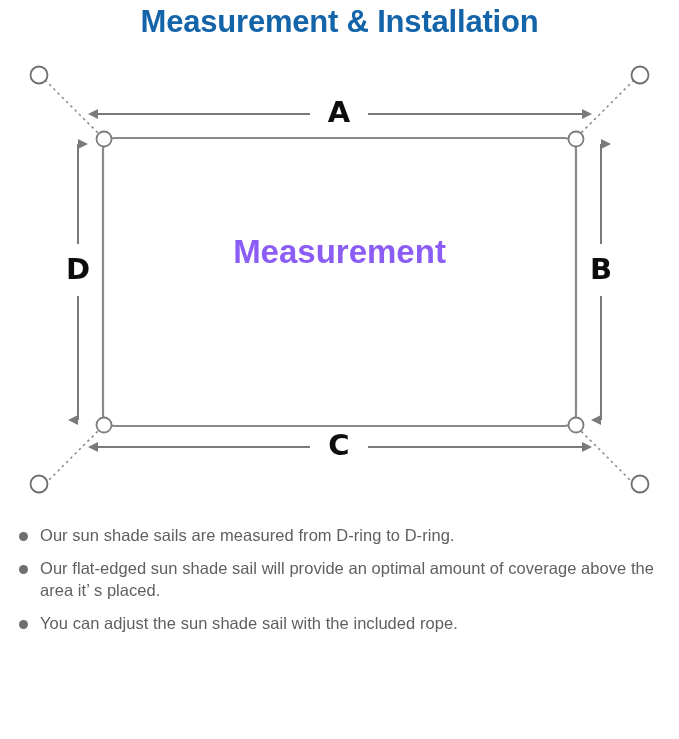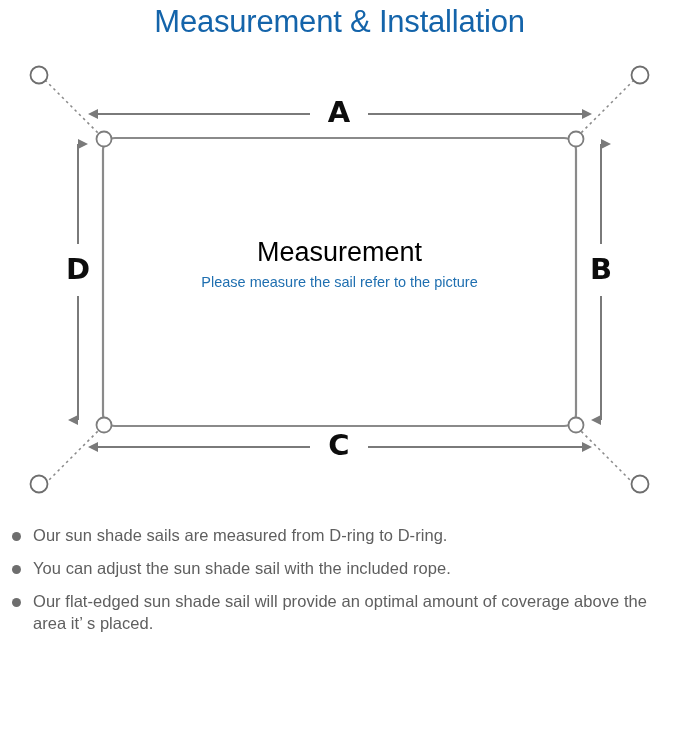--- a/index.html
+++ b/index.html
@@ -11,21 +11,21 @@
     overflow:hidden;
     position:relative;
   }
   #page{position:relative;width:679px;height:739px;}
 
   .title{
     position:absolute;
     left:0;top:0;width:679px;
     text-align:center;
     font-size:31px;
-    font-weight:normal;
+    font-weight:bold;
     color:#1464aa;
     letter-spacing:-0.2px;
     line-height:40px;
     padding-top:2px;
     box-sizing:border-box;
   }
 
   .diagram{
     position:absolute;
     left:0;top:46px;
@@ -34,23 +34,23 @@
   .diagram svg{display:block;}
 
   .center-text{
     position:absolute;
     left:0;top:236px;
     width:679px;
     text-align:center;
     pointer-events:none;
   }
   .center-title{
-    font-size:27px;
-    font-weight:normal;
-    color:#000000;
+    font-size:33px;
+    font-weight:bold;
+    color:#8b5cf6;
     line-height:32px;
     white-space:nowrap;
   }
   .center-sub{
     font-size:14.5px;
     color:#1f6fb0;
     line-height:24px;
     margin-top:2px;
     white-space:nowrap;
   }
@@ -69,20 +69,21 @@
     position:absolute;
     left:0;top:524px;
     width:679px;
   }
   .bullet-row{
     position:relative;
     display:flex;
     align-items:flex-start;
     padding:0 16px 0 12px;
     margin-bottom:11px;
+    margin-left:7px;
   }
   .bullet-dot{
     flex:0 0 auto;
     width:9px;height:9px;
     border-radius:50%;
     background:#6e6e6e;
     margin-top:8px;
     margin-right:12px;
   }
   .bullet-text{
@@ -162,31 +163,30 @@
     </svg>
 
     <div class="dim-label" style="left:310px;top:52px;width:58px;">A</div>
     <div class="dim-label" style="left:310px;top:385px;width:58px;">C</div>
     <div class="dim-label" style="left:62px;top:209px;width:32px;">D</div>
     <div class="dim-label" style="left:585px;top:209px;width:32px;">B</div>
   </div>
 
   <div class="center-text">
     <div class="center-title">Measurement</div>
-    <div class="center-sub">Please measure the sail refer to the picture</div>
   </div>
 
   <div class="bullets">
     <div class="bullet-row">
       <span class="bullet-dot"></span>
       <span class="bullet-text">Our sun shade sails are measured from D-ring to D-ring.</span>
     </div>
     <div class="bullet-row">
       <span class="bullet-dot"></span>
-      <span class="bullet-text">You can adjust the sun shade sail with the included rope.</span>
+      <span class="bullet-text">Our flat-edged sun shade sail will provide an optimal amount of coverage above the area it’ s placed.</span>
     </div>
     <div class="bullet-row">
       <span class="bullet-dot"></span>
-      <span class="bullet-text">Our flat-edged sun shade sail will provide an optimal amount of coverage above the area it’ s placed.</span>
+      <span class="bullet-text">You can adjust the sun shade sail with the included rope.</span>
     </div>
   </div>
 
 </div>
 
 </body></html>

